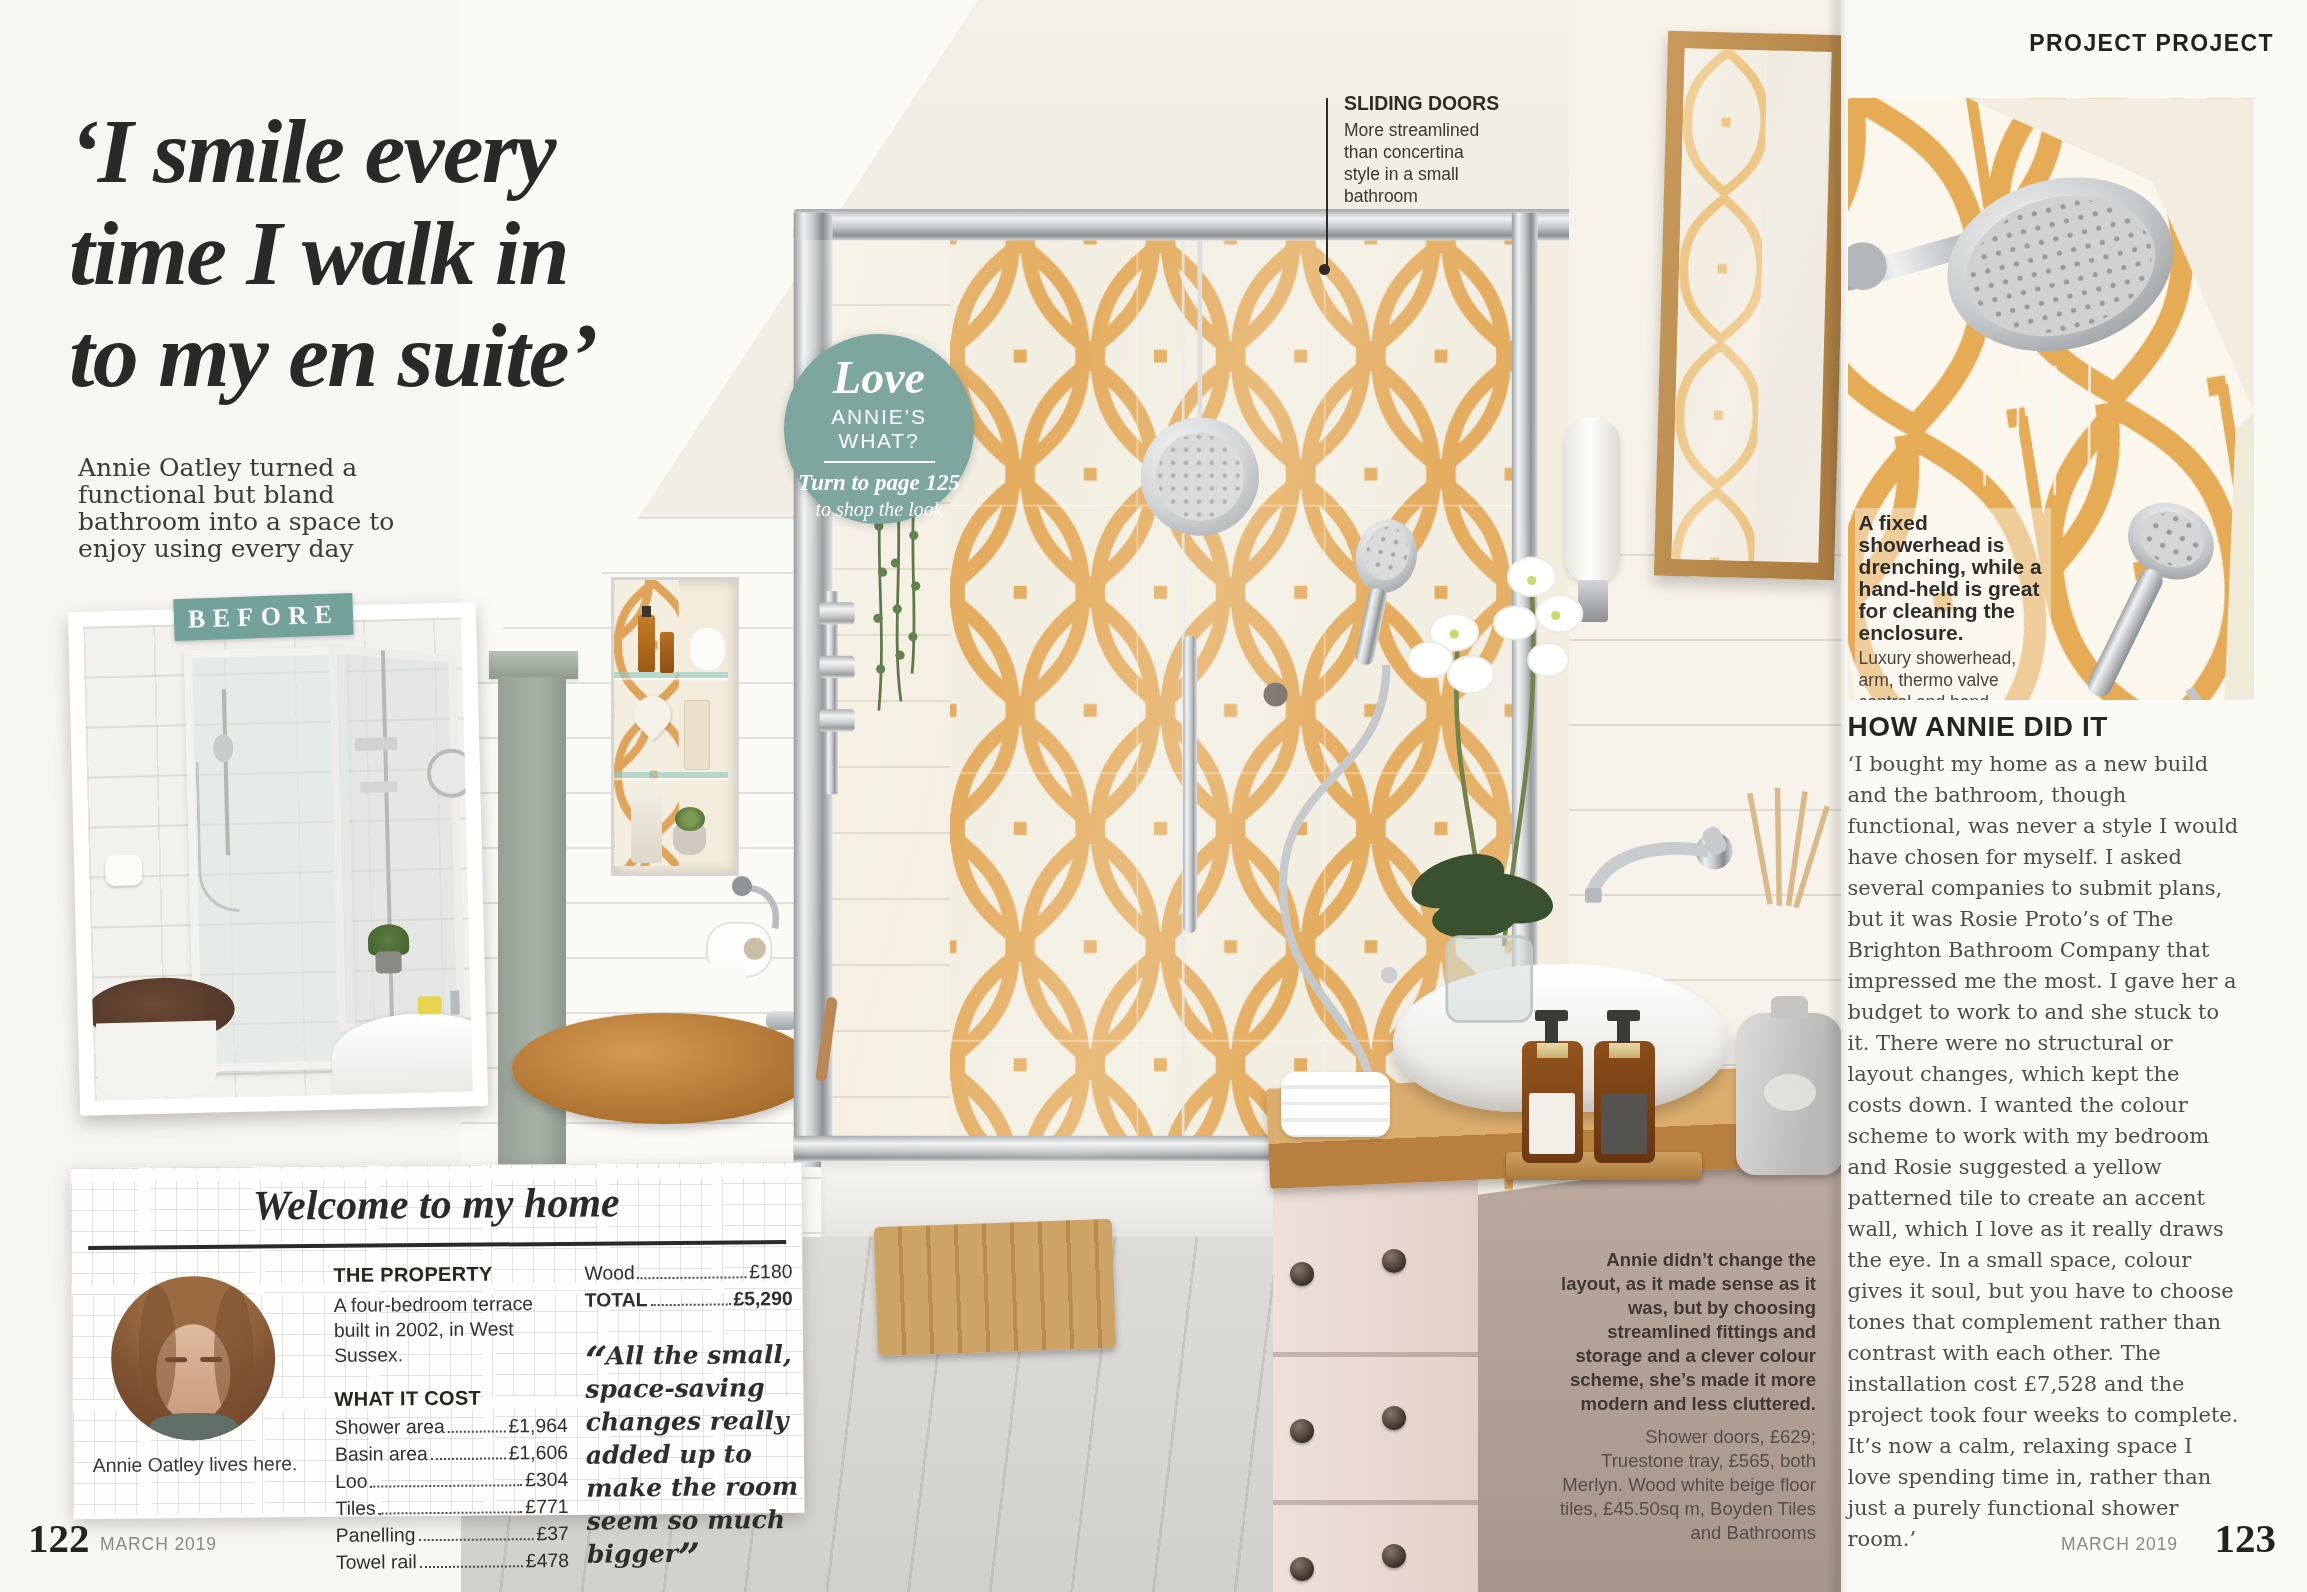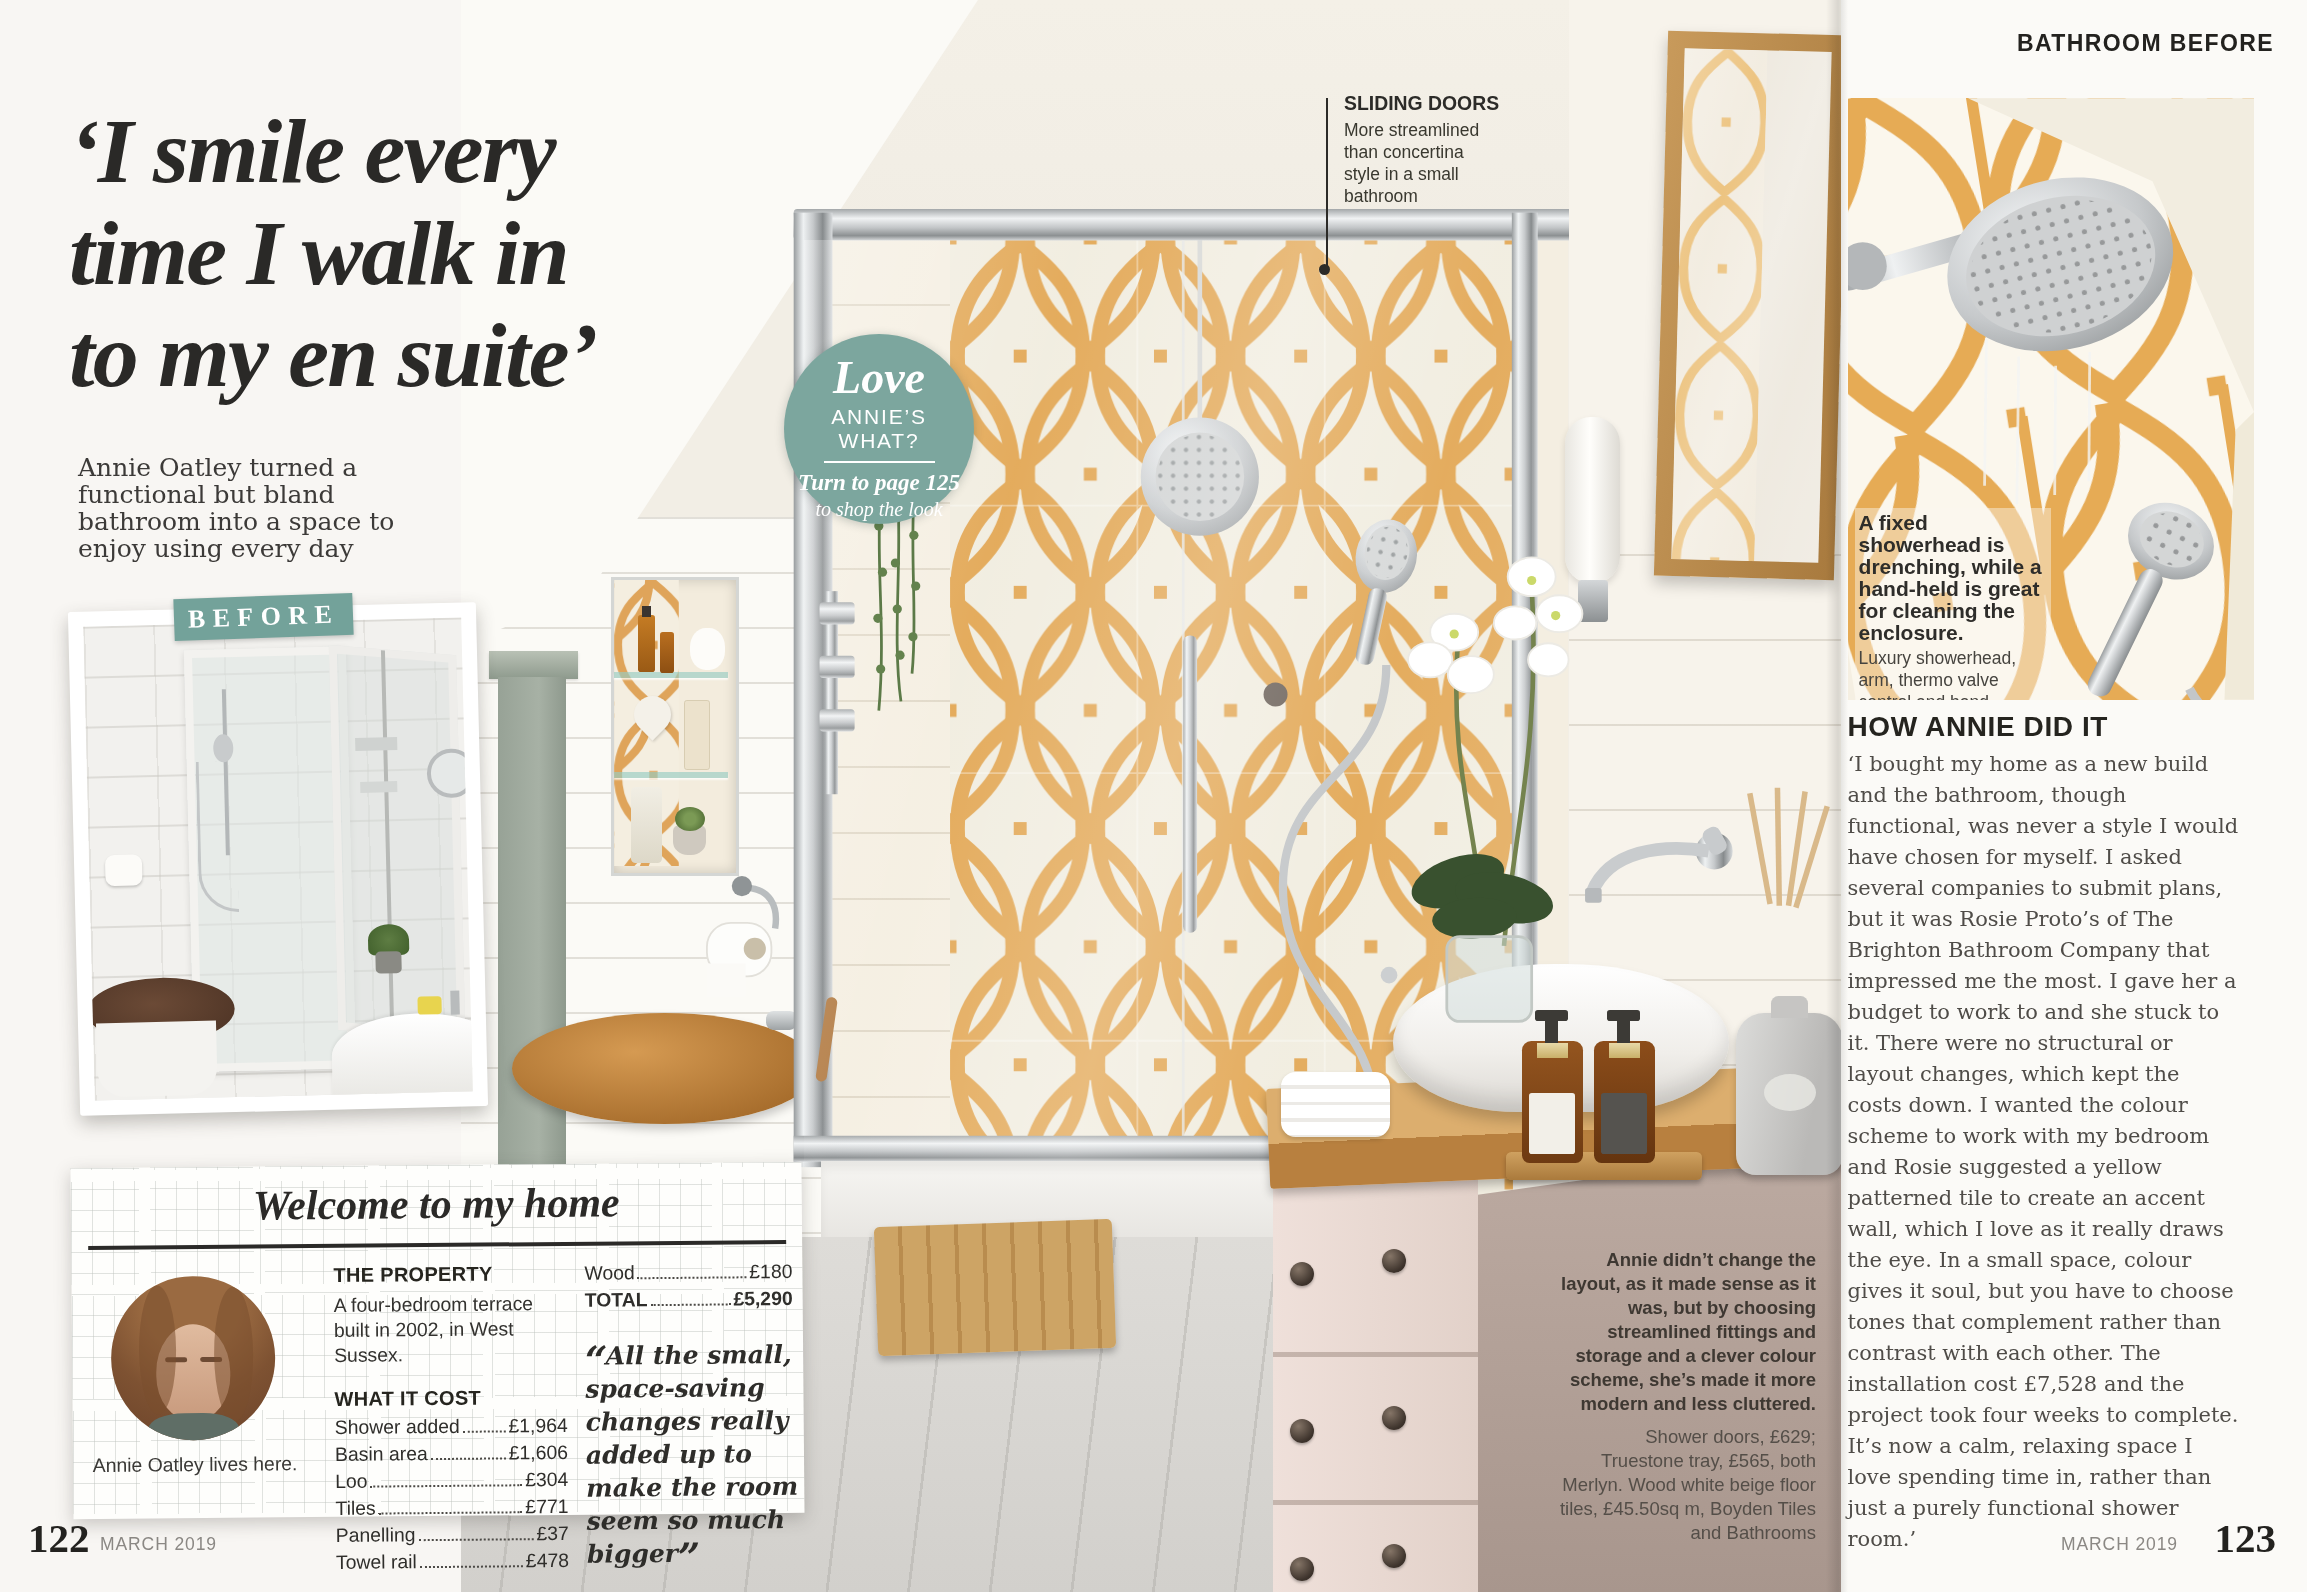--- a/index.html
+++ b/index.html
@@ -433,21 +433,21 @@
       <div class="abs" style="left:37px;top:137px;width:90px;height:37px;background:#5f6e66;border-radius:40% 40% 0 0;"></div>
     </div>
     <div class="abs" style="left:0;top:286px;width:244px;text-align:center;font-size:19.4px;color:#3a3936;">Annie Oatley lives here.</div>
 
     <div class="abs" style="left:262px;top:98px;width:233px;">
       <div class="h-sans">THE PROPERTY</div>
       <div style="font-size:19.4px;line-height:25px;color:#33322f;margin-top:5.5px;">A four-bedroom terrace built in 2002, in West Sussex.</div>
       <div class="h-sans" style="margin-top:20px;">WHAT IT COST</div>
       <div id="cost-list" style="margin-top:5.5px;">
           <div class="cost-row">
-            <span>Shower added</span>
+            <span>Shower area</span>
             <span class="dots"></span>
             <span>£1,964</span>
           </div>
           <div class="cost-row">
             <span>Basin area</span>
             <span class="dots"></span>
             <span>£1,606</span>
           </div>
           <div class="cost-row">
             <span>Loo</span>
@@ -505,21 +505,21 @@
 
   <div class="abs" style="left:1326px;top:98px;width:1.8px;height:170px;background:#2c2b28;z-index:21;"></div>
   <div class="abs" style="left:1319px;top:264px;width:11px;height:11px;border-radius:50%;background:#2c2b28;z-index:21;"></div>
   <div class="abs" style="left:1344px;top:92px;z-index:21;">
     <div class="note-title">SLIDING DOORS</div>
     <div class="note-body" style="margin-top:3.7px;">More streamlined than concertina style in a small bathroom</div>
   </div>
 
   <div id="gutter" class="abs"></div>
   <div id="right-page" class="abs">
-    <div class="abs kicker" style="right:33px;top:29.5px;">BATHROOM BEFORE</div>
+    <div class="abs kicker" style="right:33px;top:29.5px;">PROJECT PROJECT</div>
 
     <div class="abs" style="left:6.5px;top:98px;width:406px;height:602px;overflow:hidden;background:#f5efe2;">
       <svg width="406" height="602" viewBox="0 0 440 652">
         <defs>
           <pattern id="pr" width="220" height="370" patternUnits="userSpaceOnUse">
             <rect width="220" height="370" fill="#fbf7ed"></rect>
             <g fill="none" stroke="#e6ab55" stroke-width="24">
               <path d="M110,8 C165,52 208,92 208,185 C208,278 165,318 110,362 C55,318 12,278 12,185 C12,92 55,52 110,8 Z"></path>
               <path d="M0,-177 C55,-133 98,-93 98,0 C98,93 55,133 0,177 Z"></path>
               <path d="M220,-177 C165,-133 122,-93 122,0 C122,93 165,133 220,177 Z" transform="translate(0,370) scale(1,-1) translate(0,-370)"></path>

